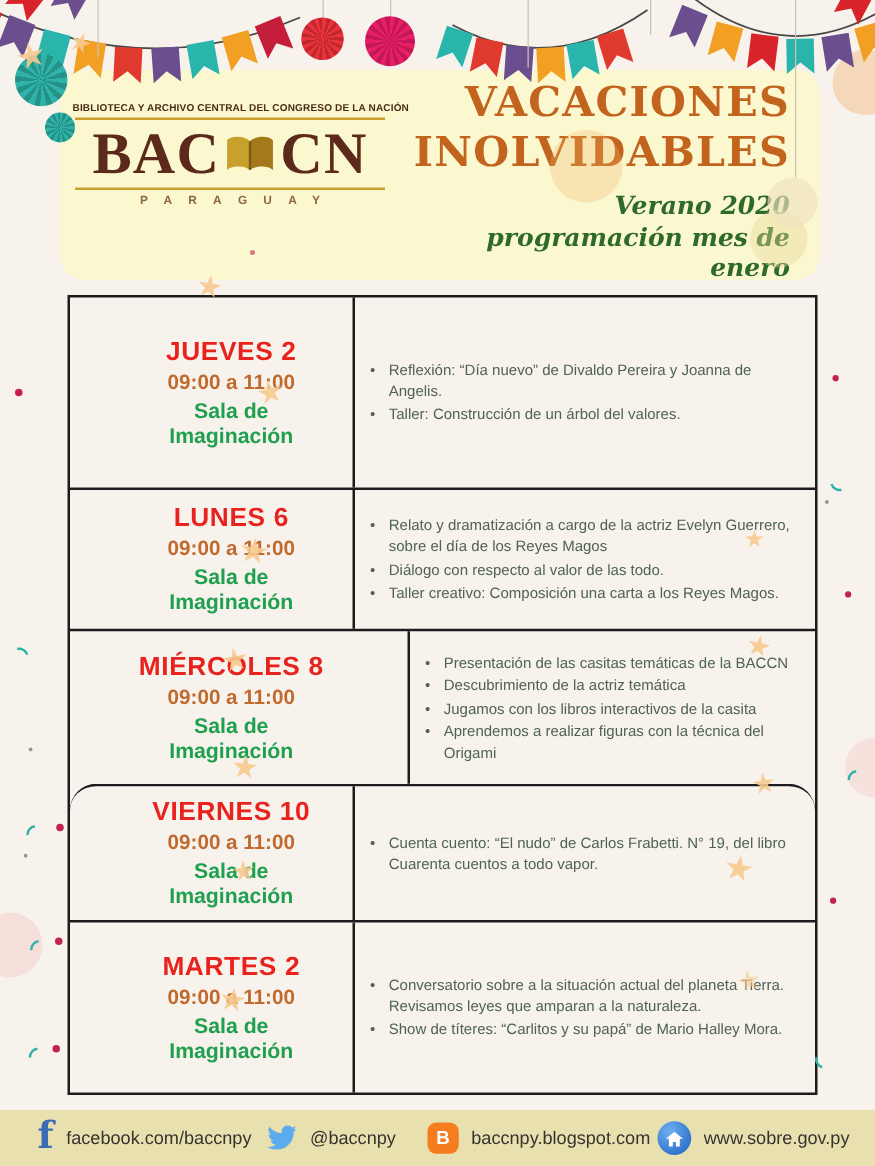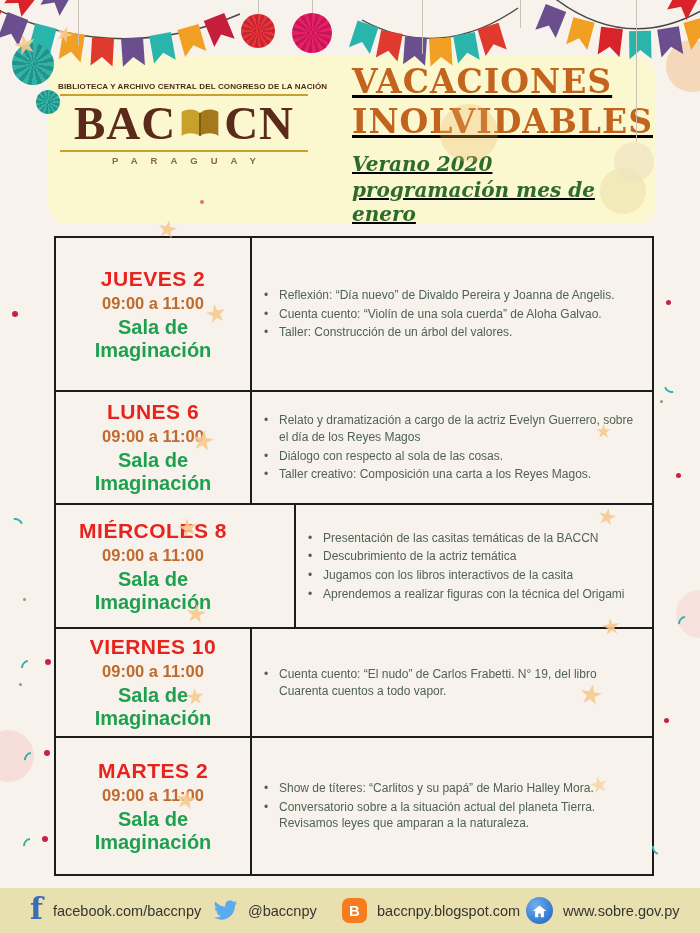--- a/index.html
+++ b/index.html
@@ -25,39 +25,39 @@
   
   .card{position:absolute;left:48px;top:56px;width:608px;height:168px;background:#fbf7cf;
         border-radius:20px;z-index:2;}
   .logo{position:absolute;left:10px;top:26px;width:252px;text-align:center;color:#4a2c16;}
   .org-line{font-size:8px;font-weight:bold;letter-spacing:.14px;color:#4a2c16;white-space:nowrap;}
   .gold-rule{height:2px;background:#c8a02c;margin:3px 2px;}
   .logo-word{display:flex;align-items:center;justify-content:center;gap:2px;
              font-family:"Liberation Serif",serif;font-weight:bold;font-size:47px;
              color:#5c2a1a;letter-spacing:1px;line-height:1;padding:1px 0 0 0;}
   .country{font-size:9.5px;font-weight:bold;color:#8a6a3a;letter-spacing:13px;padding-left:13px;margin-top:2px;}
-  .titleblock{position:absolute;left:304px;top:6px;width:312px;text-align:left;text-decoration:underline;}
+  .titleblock{position:absolute;left:272px;top:6px;width:312px;text-align:right;}
   .t-line{font-family:"DejaVu Serif",serif;font-weight:bold;font-size:33px;line-height:1.22;
           color:#c2641d;letter-spacing:1px;}
   .sub1,.sub2{font-family:"DejaVu Serif",serif;font-style:italic;font-weight:bold;color:#2e6b2b;}
   .sub1{font-size:20px;margin-top:9px;}
   .sub2{font-size:20px;margin-top:2px;}
 
   
   .sched{position:absolute;left:54px;top:236px;width:600px;z-index:2;
          border:2px solid #1c1c1c;background:transparent;box-sizing:border-box;}
   .row{display:flex;box-sizing:border-box;}
   .row + .row{border-top:2px solid #1c1c1c;}
   .cell-left{width:194px;box-sizing:border-box;display:flex;flex-direction:column;
-             justify-content:center;align-items:center;text-align:center;gap:3px;padding:20px;}
+             justify-content:center;align-items:center;text-align:center;gap:3px;padding:20px;margin-left:32px;}
   .cell-right{flex:1;box-sizing:border-box;border-left:2px solid #1c1c1c;display:flex;
               flex-direction:column;justify-content:center;padding:10px 14px 10px 10px;}
   .day{font-size:21px;font-weight:bold;color:#e8231d;letter-spacing:.5px;}
   .time{font-size:16.5px;font-weight:600;color:#c06a2e;}
-  .room{font-size:20px;font-weight:bold;color:#1fa04f;}
+  .room{font-size:17px;font-weight:bold;color:#1fa04f;}
   .cell-right ul{list-style:none;margin:0;padding:0;}
   .cell-right li{position:relative;padding-left:17px;font-size:12px;line-height:1.38;
                  color:#4e6354;margin:2px 0;}
   .cell-right li::before{content:"•";position:absolute;left:2px;top:0;color:#4e6354;}
 
   
   .footer{position:absolute;left:0;top:888px;width:700px;height:45px;background:#e9e0b0;z-index:2;}
   .f-item{position:absolute;top:0;height:45px;display:flex;align-items:center;gap:10px;}
   .f-label{font-size:14.5px;color:#35342f;}
   .fb-f{font-family:"DejaVu Serif",serif;font-weight:bold;font-size:30px;color:#3b6db5;line-height:1;margin-top:-4px;}
@@ -184,36 +184,35 @@
 
     <div class="row" style="height:152px;">
       <div class="cell-left">
         <div class="day">JUEVES 2</div>
         <div class="time">09:00 a 11:00</div>
         <div class="room">Sala de Imaginación</div>
       </div>
       <div class="cell-right">
         <ul>
           <li>Reflexión: “Día nuevo” de Divaldo Pereira y Joanna de Angelis.</li>
-          <li>Cuenta cuento: “Violín de una sola cuerda” de Aloha Galvao.</li>
           <li>Taller:  Construcción de un árbol del valores.</li>
         </ul>
       </div>
     </div>
 
     <div class="row" style="height:113px;">
       <div class="cell-left">
         <div class="day">LUNES 6</div>
         <div class="time">09:00 a 11:00</div>
         <div class="room">Sala de Imaginación</div>
       </div>
       <div class="cell-right">
         <ul>
           <li>Relato y dramatización a cargo de la actriz Evelyn Guerrero, sobre el día de los Reyes Magos</li>
-          <li>Diálogo con respecto al sola de las cosas.</li>
+          <li>Diálogo con respecto al valor de las todo.</li>
           <li>Taller creativo: Composición una carta a los Reyes Magos.</li>
         </ul>
       </div>
     </div>
 
     <div class="row" style="height:124px;gap:44px;">
       <div class="cell-left">
         <div class="day">MIÉRCOLES 8</div>
         <div class="time">09:00 a 11:00</div>
         <div class="room">Sala de Imaginación</div>
@@ -221,43 +220,43 @@
       <div class="cell-right">
         <ul>
           <li>Presentación de las casitas temáticas de la BACCN</li>
           <li>Descubrimiento de la actriz temática</li>
           <li>Jugamos con los libros interactivos de la casita</li>
           <li>Aprendemos a realizar figuras con la técnica del Origami</li>
         </ul>
       </div>
     </div>
 
-    <div class="row" style="height:109px;">
+    <div class="row" style="height:109px;border-radius:21px;">
       <div class="cell-left">
         <div class="day">VIERNES 10</div>
         <div class="time">09:00 a 11:00</div>
         <div class="room">Sala de Imaginación</div>
       </div>
       <div class="cell-right">
         <ul>
           <li>Cuenta cuento: “El nudo” de Carlos Frabetti.  N° 19, del libro Cuarenta cuentos a todo vapor.</li>
         </ul>
       </div>
     </div>
 
     <div class="row" style="height:138px;">
       <div class="cell-left">
         <div class="day">MARTES 2</div>
         <div class="time">09:00 a 11:00</div>
         <div class="room">Sala de Imaginación</div>
       </div>
       <div class="cell-right">
         <ul>
+          <li>Conversatorio sobre a la situación actual del planeta Tierra. Revisamos leyes que amparan a la naturaleza.</li>
           <li>Show de títeres: “Carlitos y su papá” de Mario Halley Mora.</li>
-          <li>Conversatorio sobre a la situación actual del planeta Tierra. Revisamos leyes que amparan a la naturaleza.</li>
         </ul>
       </div>
     </div>
 
   </div>
 
   <div class="footer">
     <div class="f-item" style="left:30px;">
       <span class="fb-f">f</span>
       <span class="f-label">facebook.com/baccnpy</span>

